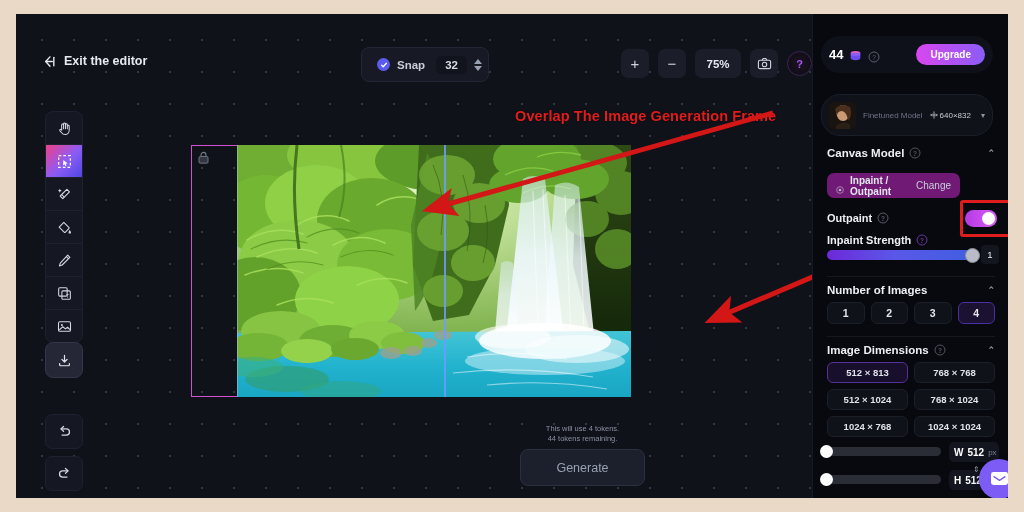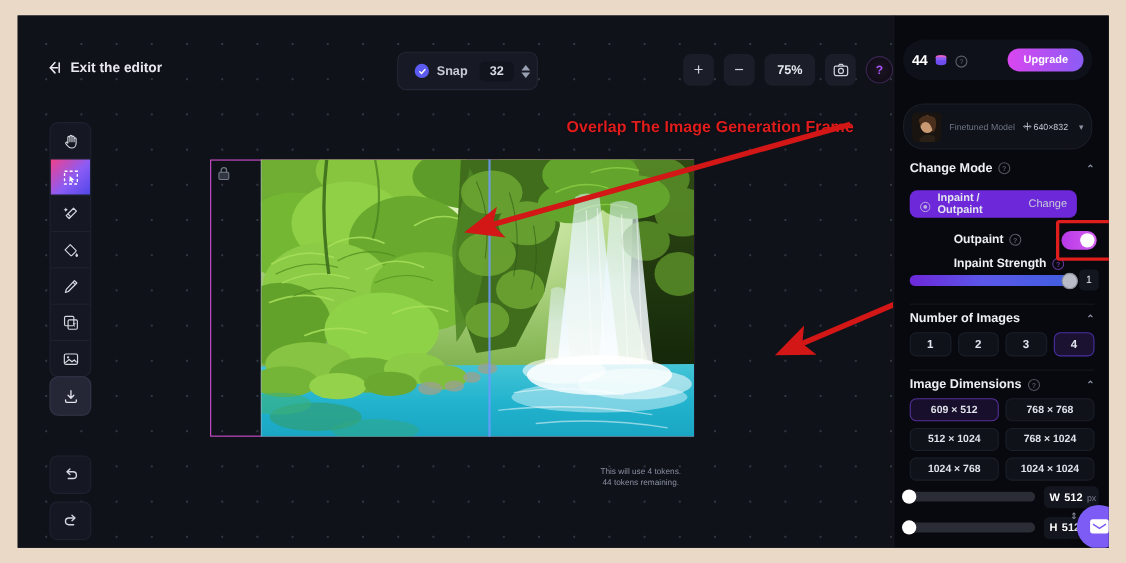--- a/index.html
+++ b/index.html
@@ -238,32 +238,32 @@
   .sec-head {
     position: absolute; left: 14px; width: 168px;
     display: flex; align-items: center; gap: 5px;
     color: #eceff5; font-size: 11.5px; font-weight: 700;
   }
   .sec-head .q-icon { opacity:.55; }
   .sec-chev { margin-left: auto; color: #8d93a3; font-size: 9px; }
 
   .mode-pill {
     position: absolute; left: 14px; top: 159px;
-    width: 152px; height: 25px;
-    background: #6d28d9; border-radius: 7px;
+    width: 133px; height: 25px;
+    background: #701a75; border-radius: 7px;
     display: flex; align-items: center; padding: 0 9px; box-sizing: border-box; gap: 6px;
   }
   .mode-ic { width: 11px; height: 11px; display:block; opacity:.8;}
   .mode-label { color: #e3e6ee; font-size: 10px; font-weight: 700; }
   .mode-change { margin-left: auto; color: #c9cdd8; font-size: 10px; cursor: pointer; }
 
   .row-label {
     position: absolute; left: 14px;
     display: flex; align-items: center; gap: 5px;
-    color: #eceff5; font-size: 11px; font-weight: 700; margin-left: 40px;
+    color: #eceff5; font-size: 11px; font-weight: 700;
   }
   .toggle {
     position: absolute; left: 152px; top: 196px;
     width: 32px; height: 17px; border-radius: 9px;
     background: linear-gradient(90deg, #b838e8 0%, #d45ff0 100%);
     cursor: pointer;
   }
   .toggle .knob {
     position: absolute; right: 2px; top: 2px;
     width: 13px; height: 13px; border-radius: 50%; background: #fff;
@@ -650,20 +650,21 @@
         </marker>
       </defs>
       <path d="M757 99 L418 194" stroke="#d31616" stroke-width="5" fill="none" marker-end="url(#arrowhead)"></path>
       <path d="M928 207 L700 304" stroke="#d31616" stroke-width="5" fill="none" marker-end="url(#arrowhead)"></path>
     </svg>
 
     <div class="token-note">
       <div>This will use 4 tokens.</div>
       <div>44 tokens remaining.</div>
     </div>
+    <div class="gen-btn">Generate</div>
 
     <div class="panel">
 
       <div class="credits-bar">
         <span class="credits-num">44</span>
         <span class="coin-icon">
           <svg viewBox="0 0 14 14">
               <ellipse cx="7" cy="4.4" rx="5.2" ry="2.3" fill="#e05fc8"></ellipse>
               <path d="M1.8 4.4 v2.6 a5.2 2.3 0 0010.4 0 V4.4" fill="#8b5cf6"></path>
               <path d="M1.8 7.4 v2.4 a5.2 2.3 0 0010.4 0 V7.4" fill="#6d4df0"></path>
@@ -700,21 +701,21 @@
                   </g>
                 </svg>
               <span>640×832</span>
             </span>
           </span>
         </span>
         <span class="caret">▾</span>
       </div>
 
       <div class="sec-head" style="top:133px">
-        <span>Change Mode</span>
+        <span>Canvas Model</span>
         <span class="q-icon">
           <svg viewBox="0 0 12 12">
               <circle cx="6" cy="6" r="5" fill="none" stroke="#8d93a3" stroke-width="1"></circle>
               <text x="6" y="8.6" font-size="6.5" fill="#8d93a3" text-anchor="middle" font-family="Liberation Sans, sans-serif">?</text>
             </svg>
         </span>
         <span class="sec-chev">⌃</span>
       </div>
 
       <div class="mode-pill">
@@ -773,21 +774,21 @@
         <span>Image Dimensions</span>
         <span class="q-icon">
           <svg viewBox="0 0 12 12">
               <circle cx="6" cy="6" r="5" fill="none" stroke="#8d93a3" stroke-width="1"></circle>
               <text x="6" y="8.6" font-size="6.5" fill="#8d93a3" text-anchor="middle" font-family="Liberation Sans, sans-serif">?</text>
             </svg>
         </span>
         <span class="sec-chev">⌃</span>
       </div>
       <div class="dim-grid">
-        <div class="dim-btn sel">609 × 512</div>
+        <div class="dim-btn sel">512 × 813</div>
         <div class="dim-btn">768 × 768</div>
         <div class="dim-btn">512 × 1024</div>
         <div class="dim-btn">768 × 1024</div>
         <div class="dim-btn">1024 × 768</div>
         <div class="dim-btn">1024 × 1024</div>
       </div>
 
       <div class="wh-slider" style="top:433px"></div>
       <div class="wh-knob" style="top:431px"></div>
       <div class="wh-box" style="top:428px">

